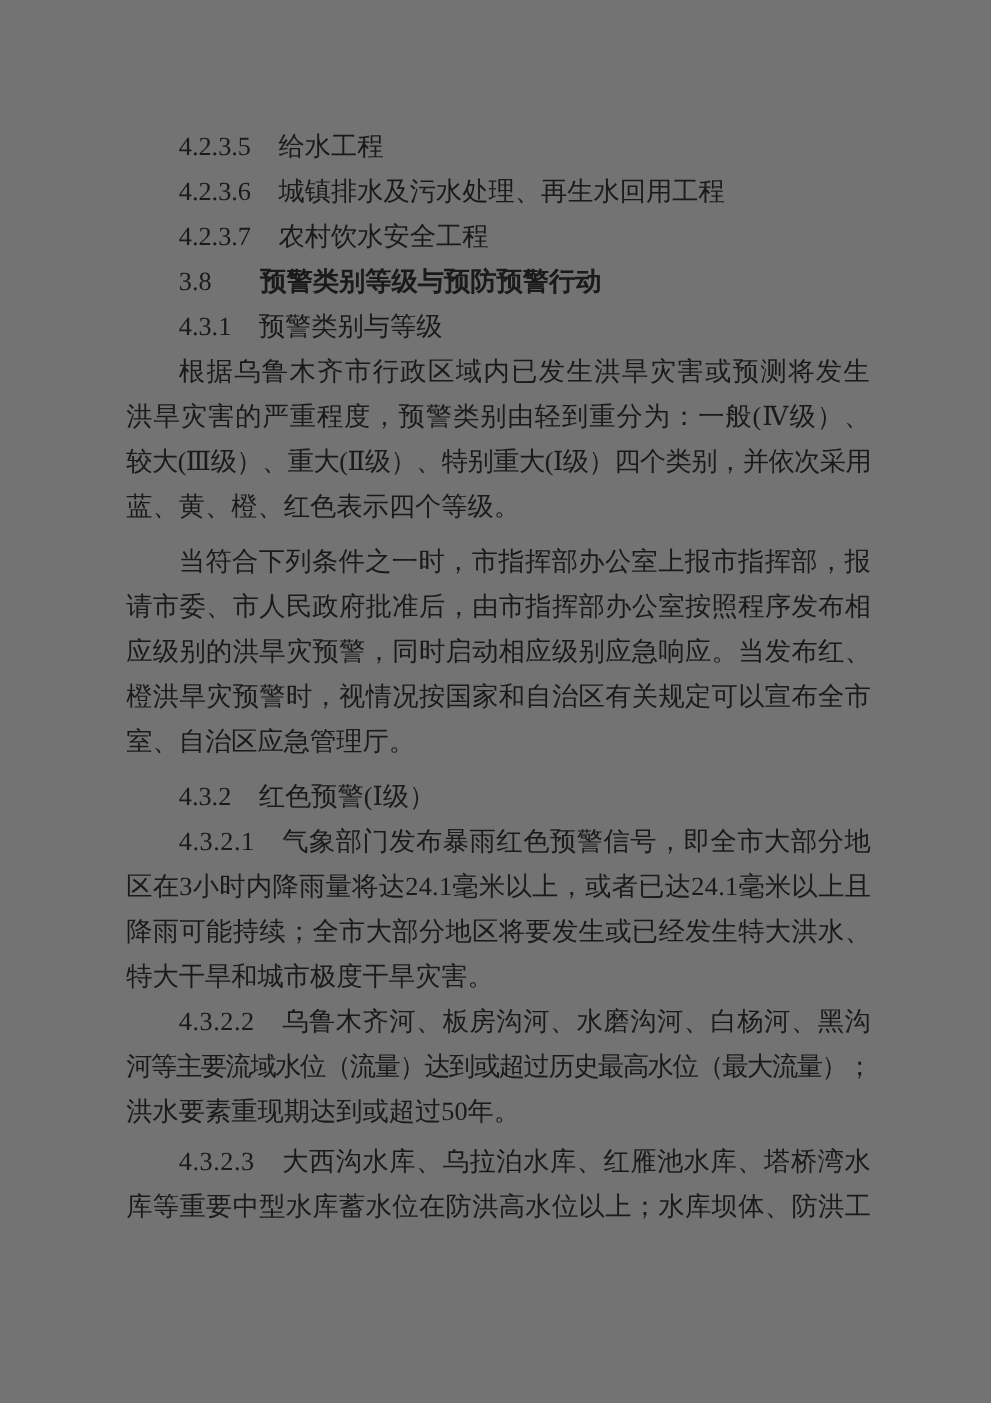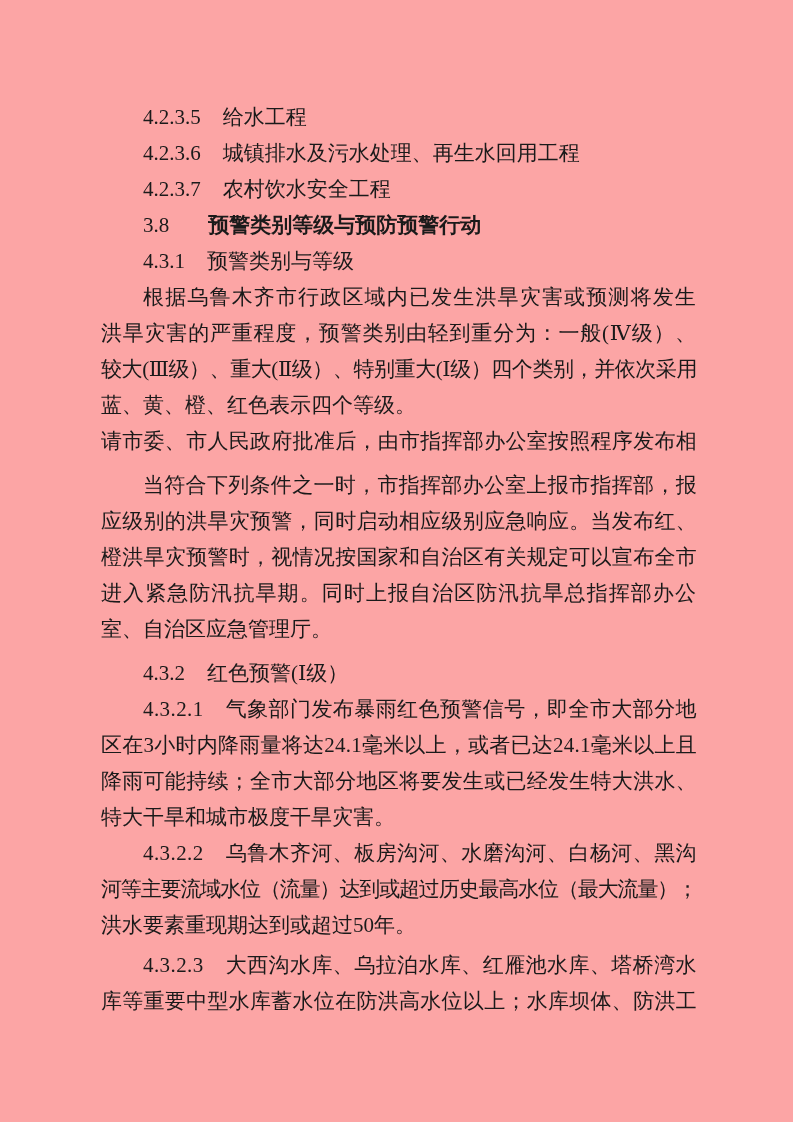--- a/index.html
+++ b/index.html
@@ -1,19 +1,19 @@
 <!DOCTYPE html>
 <html><head>
 <meta charset="utf-8">
 <style>
   html,body{margin:0;padding:0;background:#ffffff;}
   .page{
     position:relative;
     width:793px;height:1122px;
-    background:#fca5a5;
+    background:#737373;
     font-family:"Liberation Serif","DejaVu Serif",serif;
     color:#1a1a1a;
     overflow:hidden;
   }
   .content{
     position:absolute;left:101px;top:99px;width:596px;
   }
   .line{
     font-size:21px;
     line-height:36px;
@@ -41,25 +41,24 @@
 
     <div class="line"><span class="ln"><span class="ind"></span><span>3.8</span><span class="gap-wide"></span><span class="bold">预警类别等级与预防预警行动</span></span></div>
 
     <div class="line"><span class="ln"><span class="ind"></span><span>4.3.1</span><span class="gap"></span><span>预警类别与等级</span></span></div>
 
     <div class="line j" style="letter-spacing: 1.16px;"><span class="ln"><span class="ind"></span><span>根据乌鲁木齐市行政区域内已发生洪旱灾害或预测将发生</span></span></div>
     <div class="line j" style="letter-spacing: 0.786272px;"><span class="ln"><span>洪旱灾害的严重程度，预警类别由轻到重分为：一般(Ⅳ级）、</span></span></div>
     <div class="line j" style="letter-spacing: -0.431641px;"><span class="ln"><span>较大(Ⅲ级）、重大(Ⅱ级）、特别重大(Ⅰ级）四个类别，并依次采用</span></span></div>
     <div class="line"><span class="ln"><span>蓝、黄、橙、红色表示四个等级。</span></span></div>
 
+    <div class="line j mt8" style="letter-spacing: 0.307692px;"><span class="ln"><span class="ind"></span><span>当符合下列条件之一时，市指挥部办公室上报市指挥部，报</span></span></div>
     <div class="line j" style="letter-spacing: 0.285714px;"><span class="ln"><span>请市委、市人民政府批准后，由市指挥部办公室按照程序发布相</span></span></div>
-    <div class="line j mt8" style="letter-spacing: 0.307692px;"><span class="ln"><span class="ind"></span><span>当符合下列条件之一时，市指挥部办公室上报市指挥部，报</span></span></div>
     <div class="line j" style="letter-spacing: 0.285714px;"><span class="ln"><span>应级别的洪旱灾预警，同时启动相应级别应急响应。当发布红、</span></span></div>
     <div class="line j" style="letter-spacing: 0.285714px;"><span class="ln"><span>橙洪旱灾预警时，视情况按国家和自治区有关规定可以宣布全市</span></span></div>
-    <div class="line j" style="letter-spacing: 1.07407px;"><span class="ln"><span>进入紧急防汛抗旱期。同时上报自治区防汛抗旱总指挥部办公</span></span></div>
     <div class="line"><span class="ln"><span>室、自治区应急管理厅。</span></span></div>
 
     <div class="line mt8"><span class="ln"><span class="ind"></span><span>4.3.2</span><span class="gap"></span><span>红色预警(Ⅰ级）</span></span></div>
 
     <div class="line j" style="letter-spacing: 0.421875px;"><span class="ln"><span class="ind"></span><span>4.3.2.1</span><span class="gap"></span><span>气象部门发布暴雨红色预警信号，即全市大部分地</span></span></div>
     <div class="line j" style="letter-spacing: 0.242424px;"><span class="ln"><span>区在3小时内降雨量将达24.1毫米以上，或者已达24.1毫米以上且</span></span></div>
     <div class="line j" style="letter-spacing: 0.285714px; text-align: center;"><span class="ln"><span>降雨可能持续；全市大部分地区将要发生或已经发生特大洪水、</span></span></div>
     <div class="line"><span class="ln"><span>特大干旱和城市极度干旱灾害。</span></span></div>
 
     <div class="line j" style="letter-spacing: 0.421875px;"><span class="ln"><span class="ind"></span><span>4.3.2.2</span><span class="gap"></span><span>乌鲁木齐河、板房沟河、水磨沟河、白杨河、黑沟</span></span></div>

